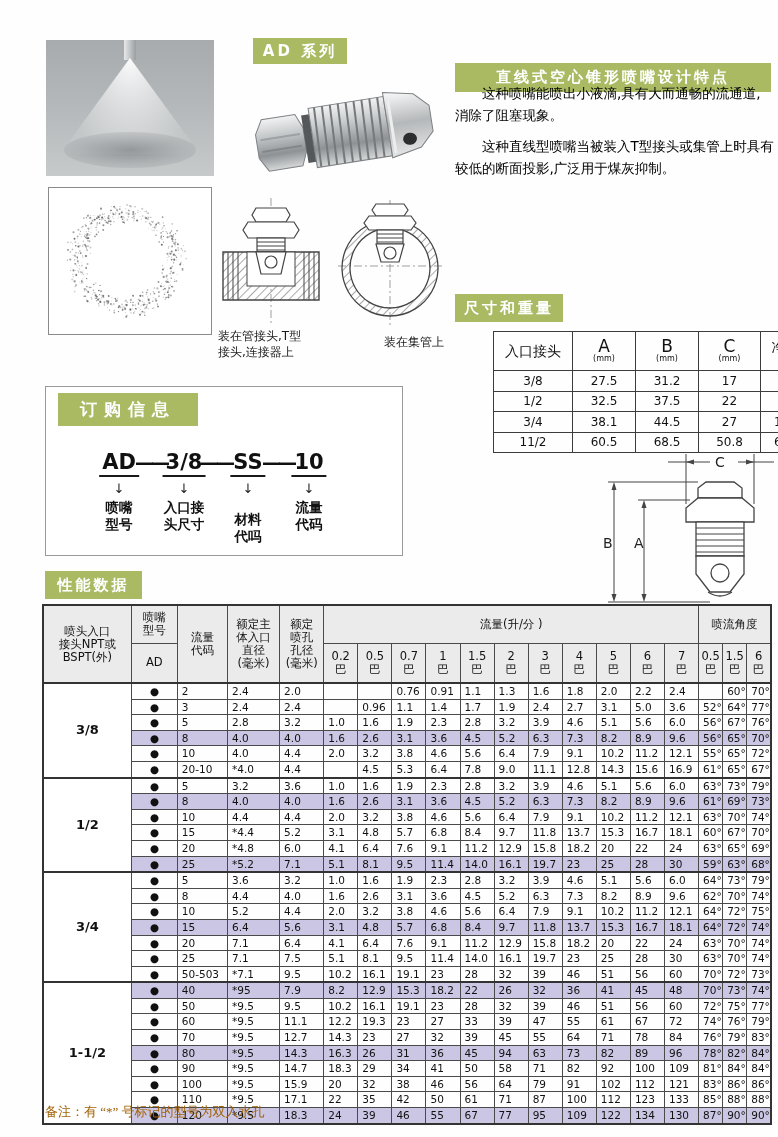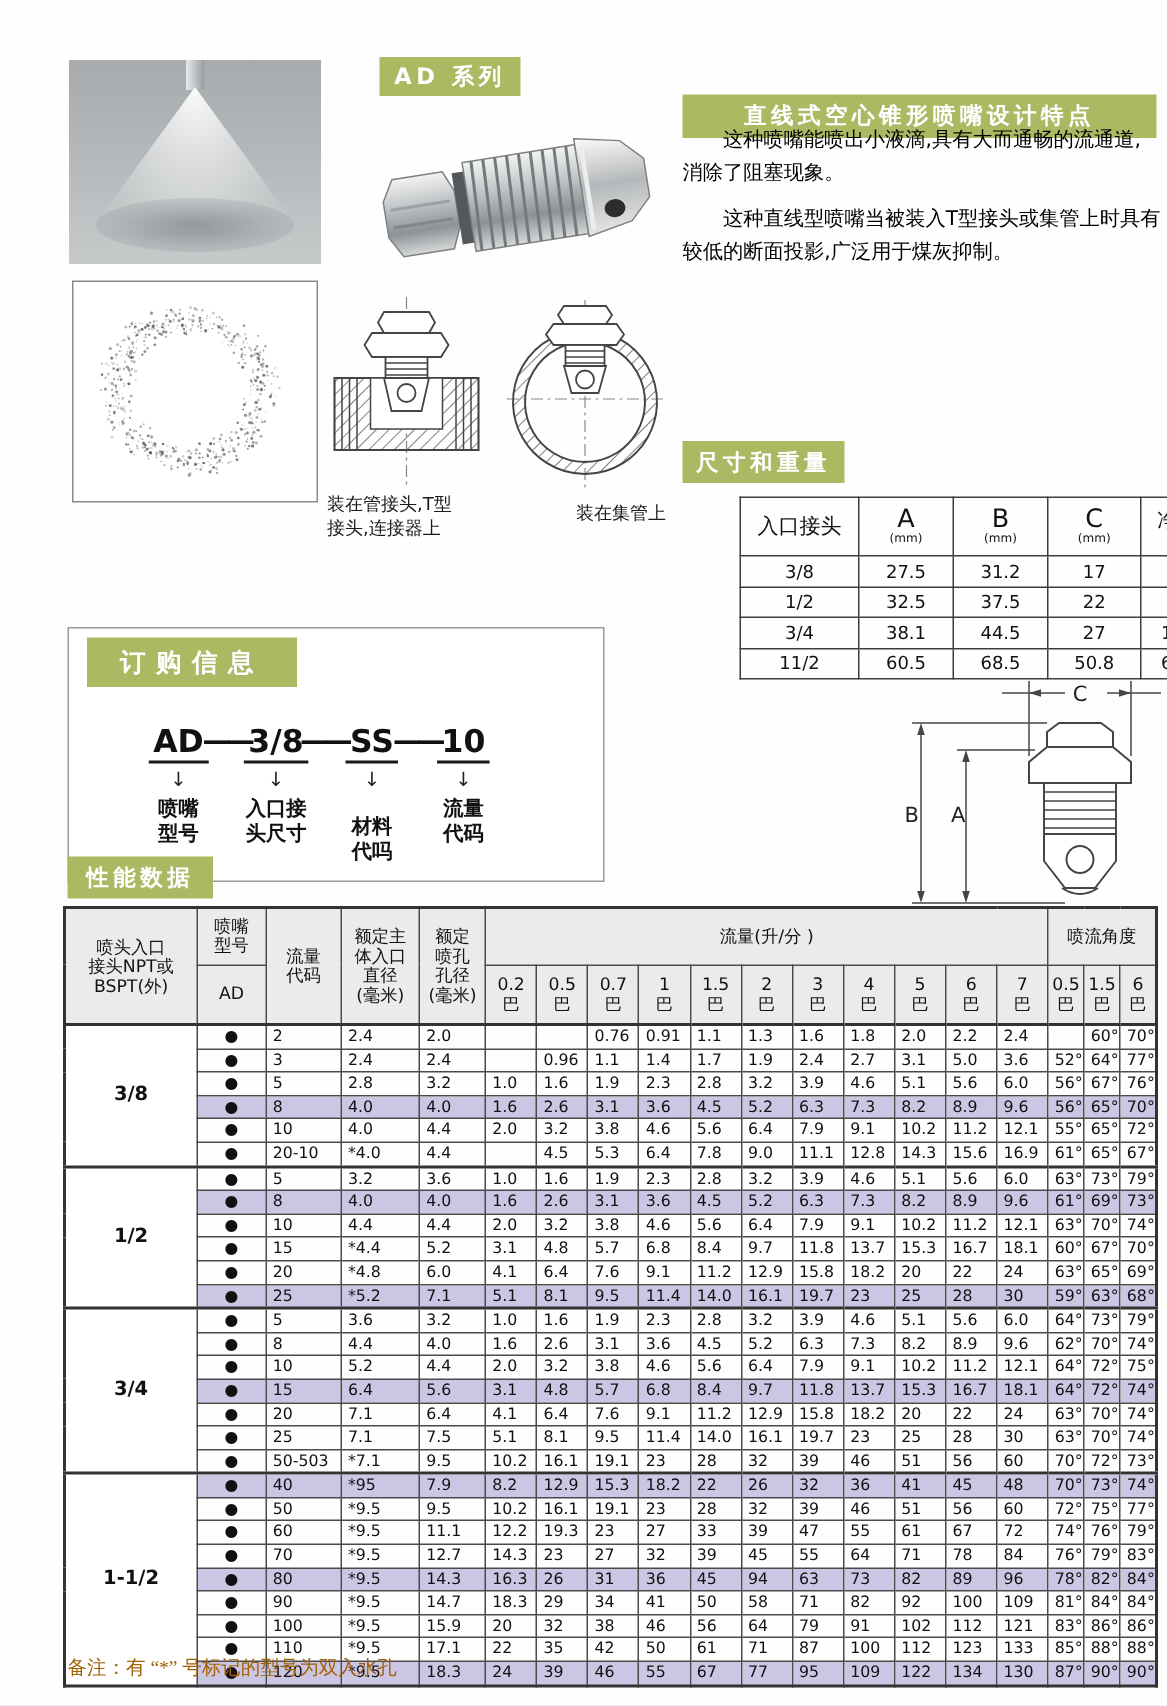--- a/index.html
+++ b/index.html
@@ -26,21 +26,21 @@
   .dims-title{left:455px;top:294px;width:108px;height:28px;font-size:15px;}
   .dims-table-wrap{left:455px;top:331px;padding-left:38px;}
   table{border-collapse:collapse;}
   .dims{width:317px;table-layout:fixed;}
   .dims th,.dims td{border:1px solid #3c3c3c;text-align:center;white-space:pre-line;}
   .dims th{font-weight:normal;height:36px;font-size:14px;line-height:15px;}
   .dims th .big{font-size:17px;}
   .dims th .small{font-size:8px;display:block;line-height:8px;}
   .dims td{height:17.5px;font-size:12px;}
   
-  .order-box{left:45px;top:386px;width:356px;height:168px;border:1px solid #9a9a9a;background:#fff;margin-top:32px;}
+  .order-box{left:45px;top:386px;width:356px;height:168px;border:1px solid #9a9a9a;background:#fff;}
   .order-title{position:absolute;left:12px;top:6px;width:140px;height:33px;font-size:17px;letter-spacing:7px;}
   .order-part{position:absolute;transform:translateX(-50%);font-size:21px;font-weight:bold;border-bottom:2px solid #1a1a1a;padding:0 3px;line-height:26px;}
   .order-sep{position:absolute;transform:translateX(-50%);font-size:19px;font-weight:bold;line-height:26px;letter-spacing:-3px;}
   .order-arrow{position:absolute;transform:translateX(-50%);font-size:13px;color:#222;}
   .order-label{position:absolute;transform:translateX(-50%);font-size:13.5px;font-weight:bold;line-height:17px;text-align:left;white-space:pre-line;}
   
   .perf-title{left:45px;top:571px;width:97px;height:28px;font-size:15px;}
   .perf-wrap{left:42px;top:604px;}
   .perf{width:730px;table-layout:fixed;border:2px solid #333;}
   .perf th,.perf td{border:1px solid #4a4a4a;white-space:pre-line;overflow:hidden;}

